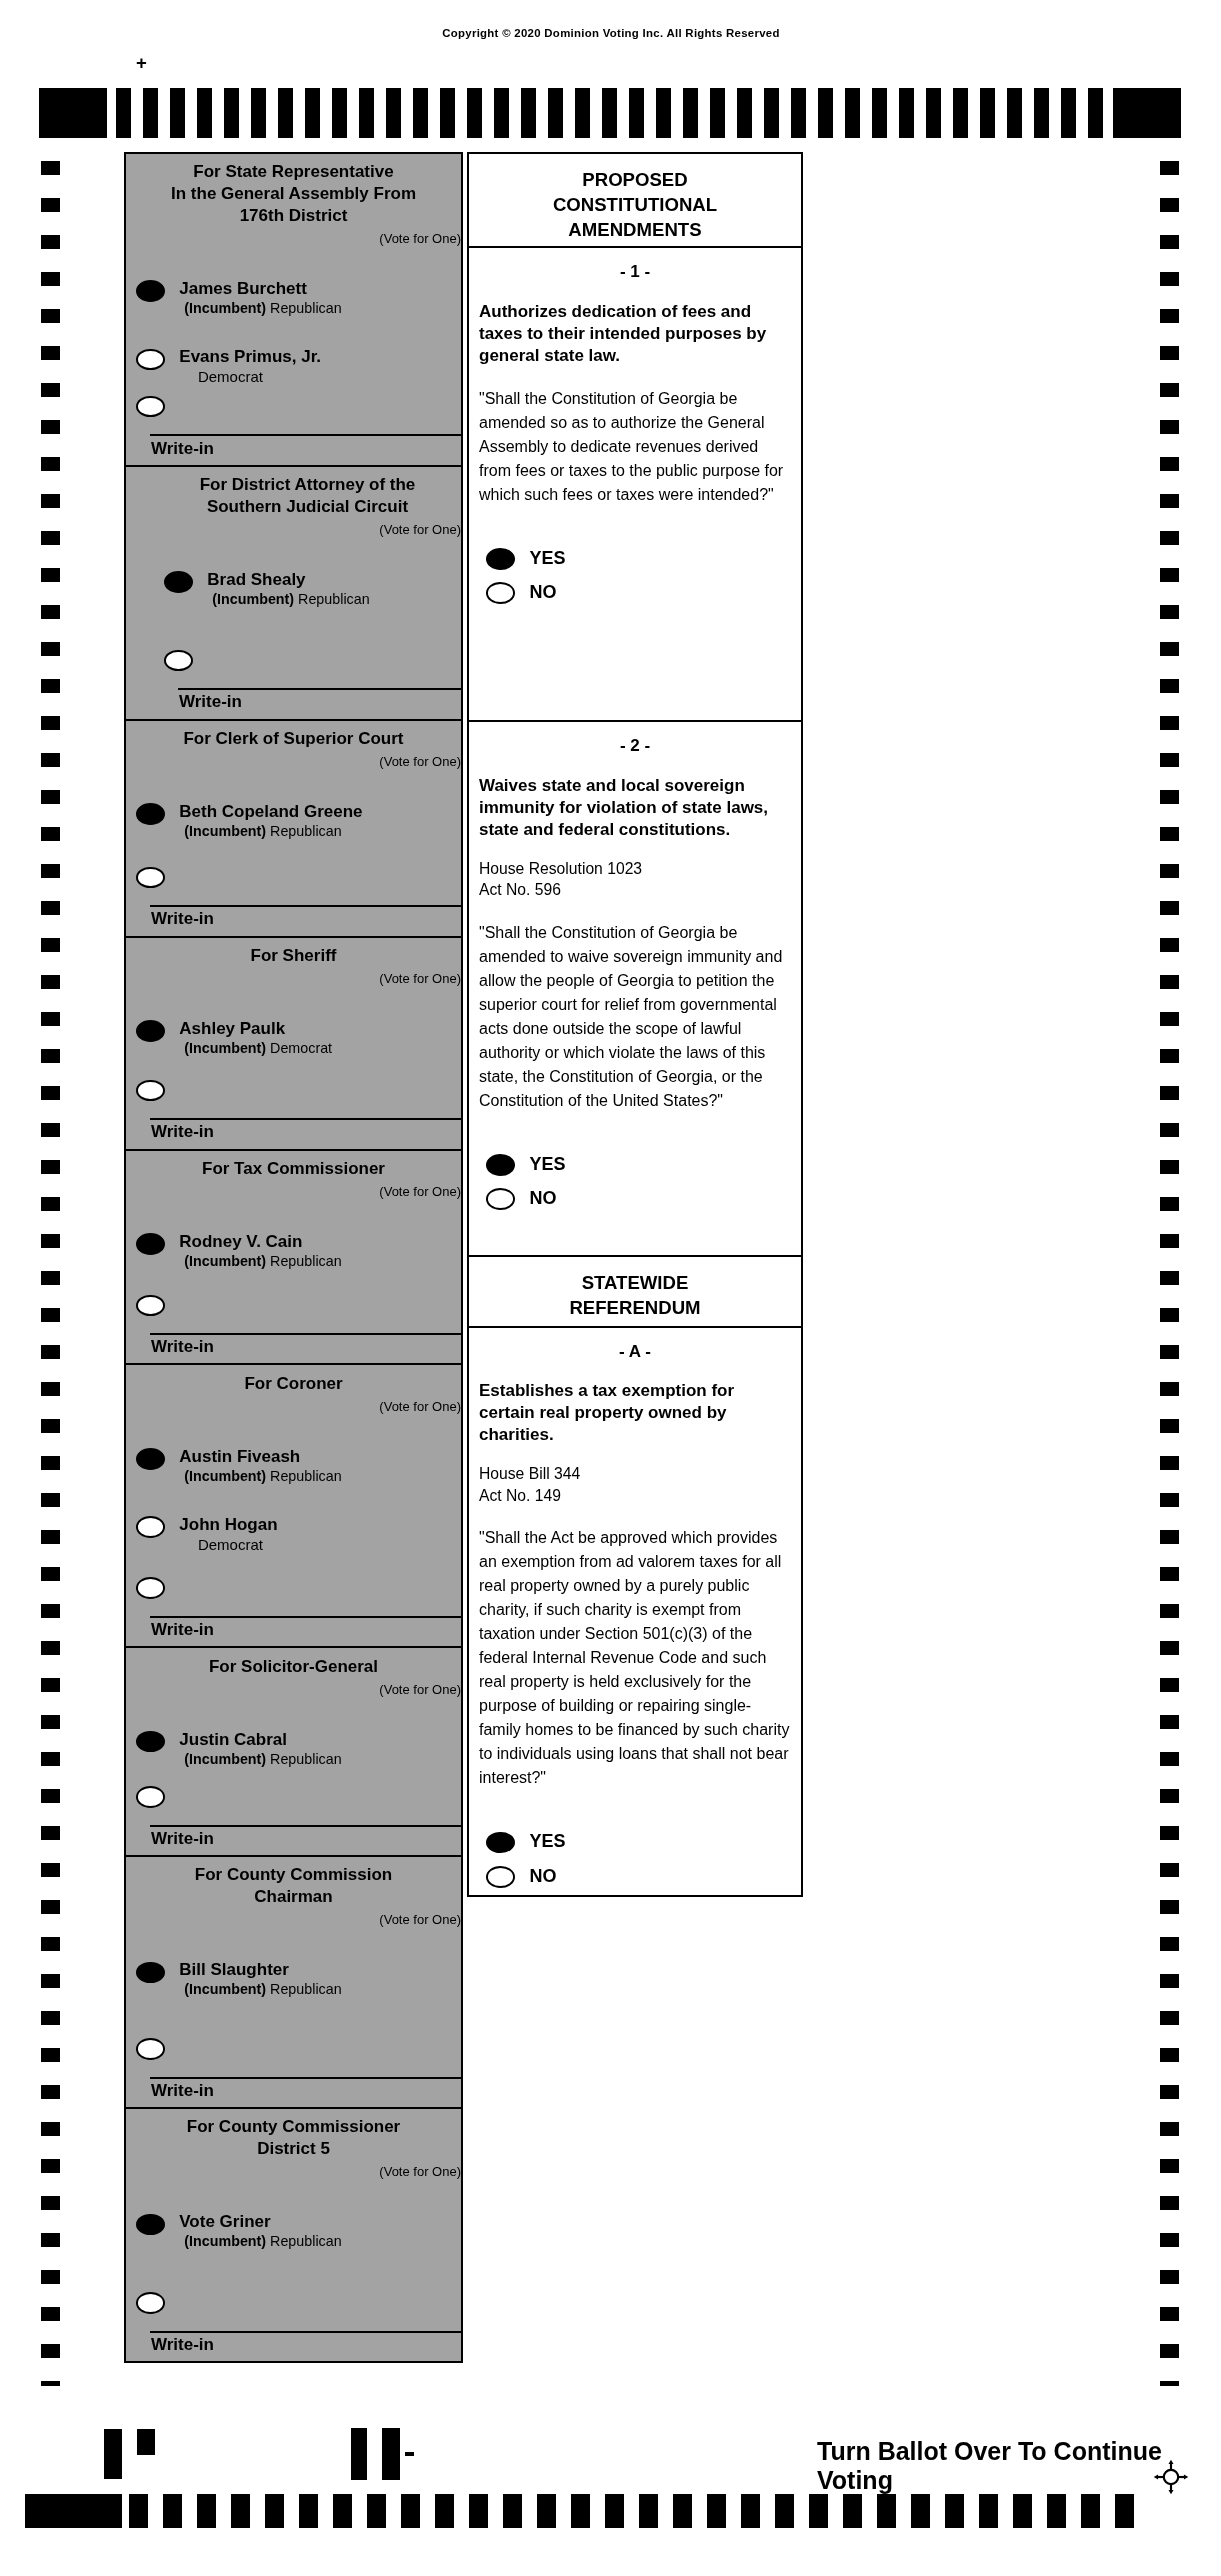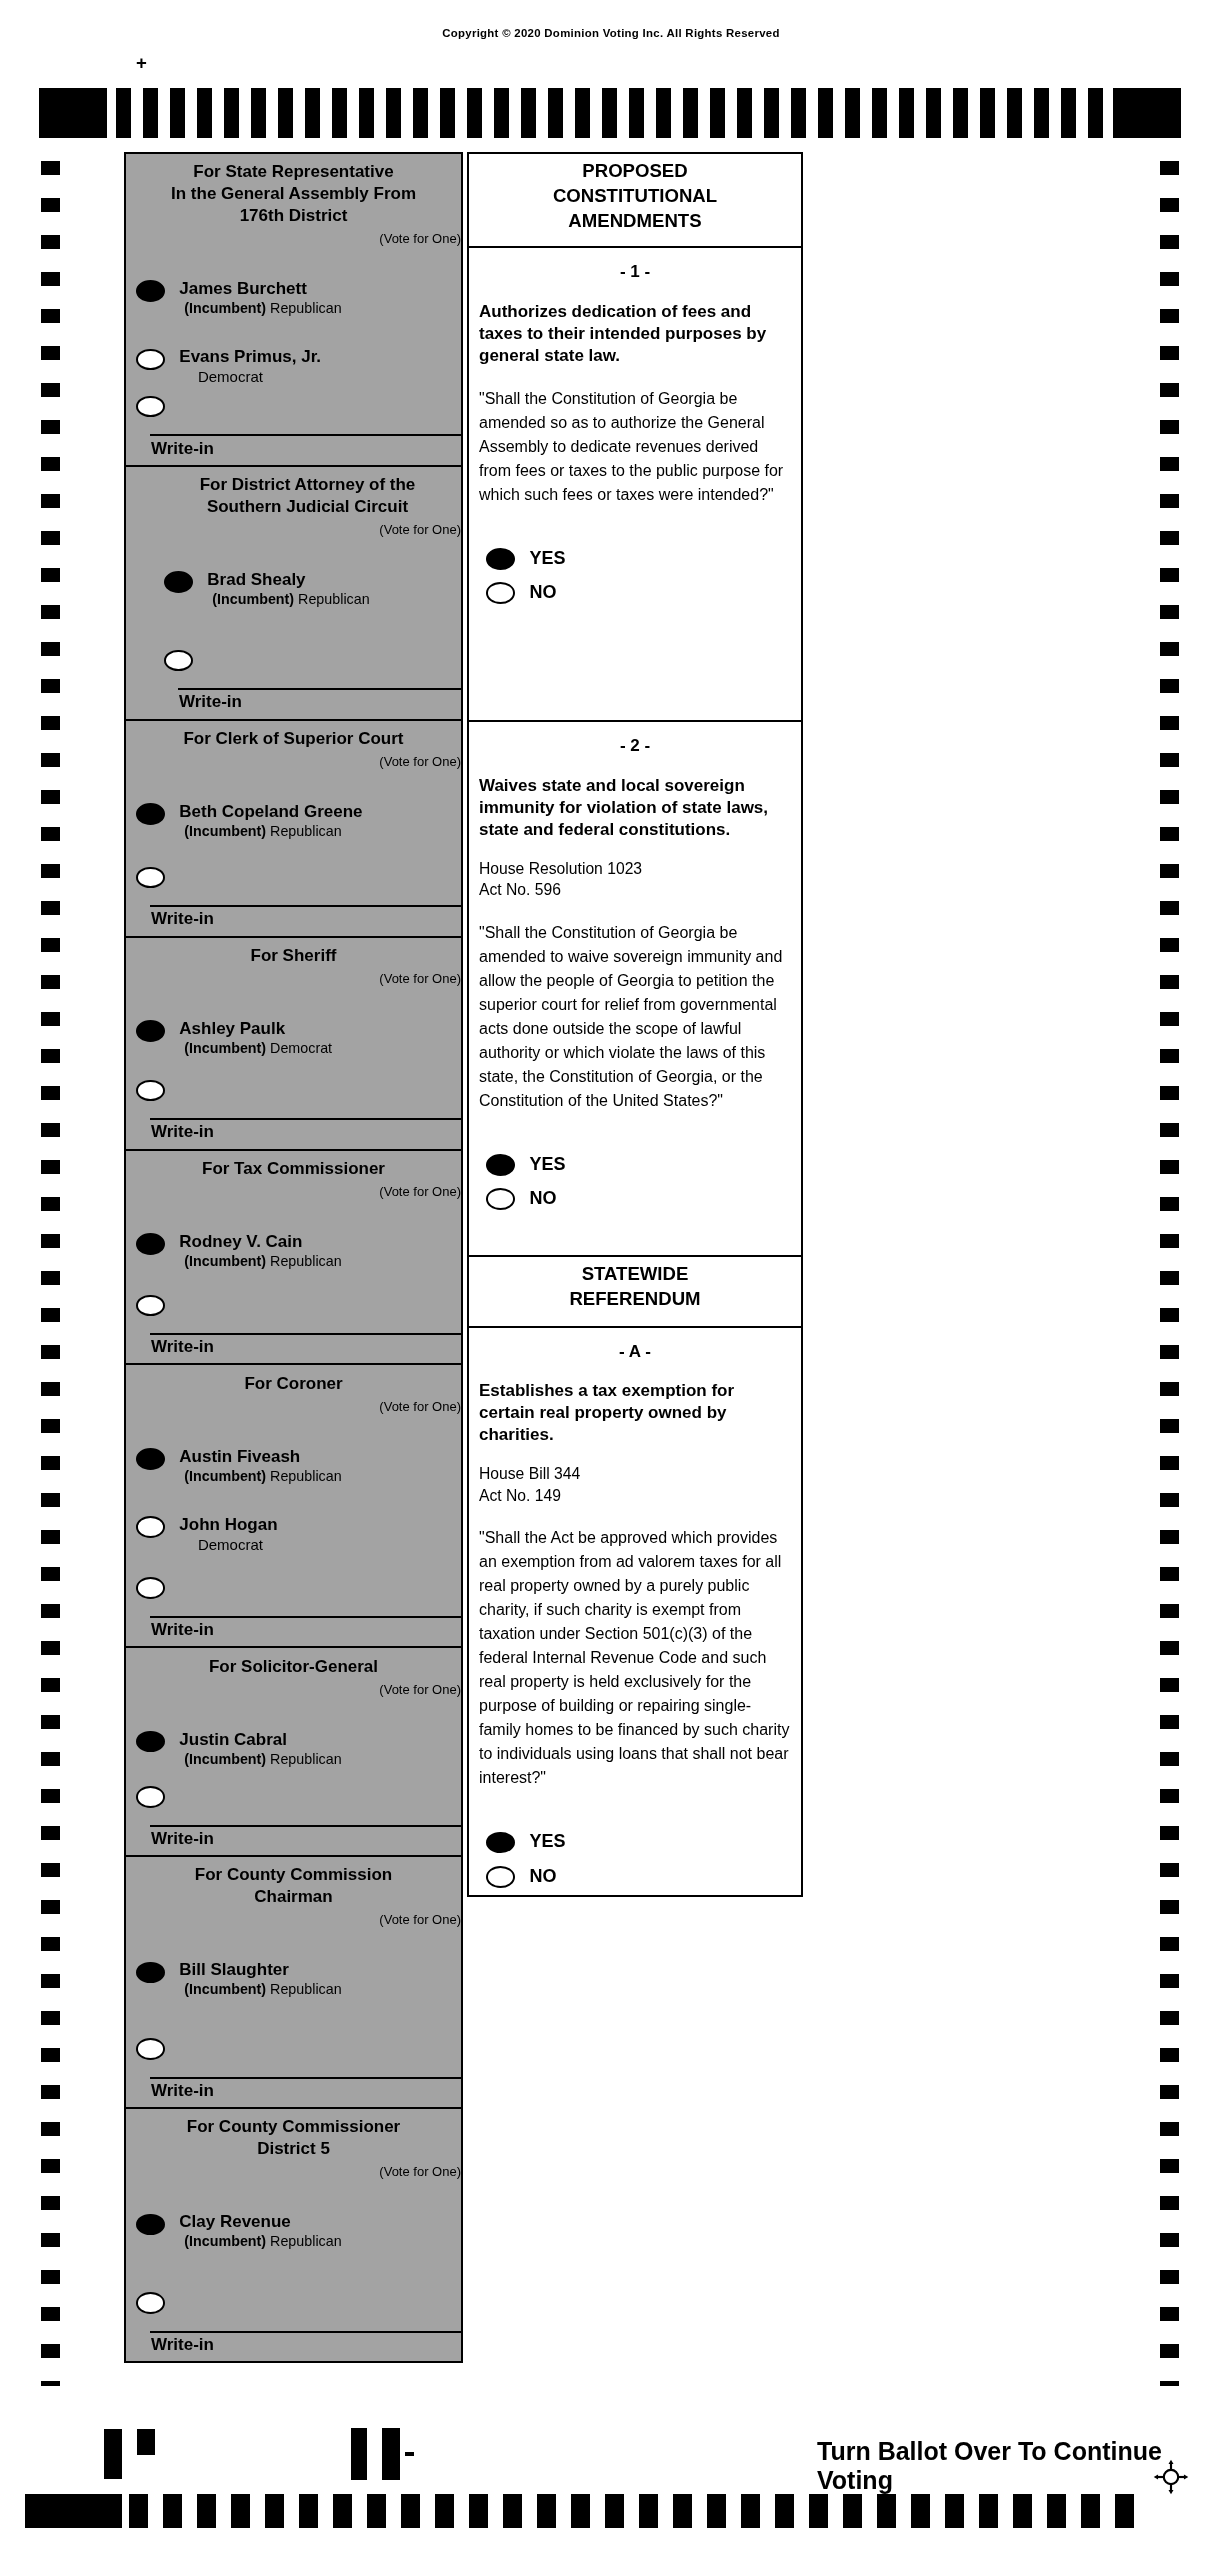--- a/index.html
+++ b/index.html
@@ -70,21 +70,21 @@
   
   .measures { position: absolute; left: 467px; top: 154px; width: 336px; }
   .msection { border: 2.1px solid #000; margin-top: -2.1px; padding: 0 10px;
     overflow: hidden; background:#fff; }
   .msection:nth-child(1) { height: 96px; }
   .msection:nth-child(2) { height: 476px; }
   .msection:nth-child(3) { height: 537px; }
   .msection:nth-child(4) { height: 73px; }
   .msection:nth-child(5) { height: 571px; }
   .mheader { text-align: center; font-weight: bold; font-size: 18.6px; line-height: 25px;
-    padding-top: 4px; white-space: pre-line; }
+    padding-top: 13px; white-space: pre-line; }
   .mnumber { text-align: center; font-weight: bold; font-size: 17px; margin-top: 14.3px; }
   .msummary { font-weight: bold; font-size: 17px; line-height: 22px; margin-top: 18.6px; }
   .mrefs { font-size: 15.7px; line-height: 21.5px; margin-top: 17px; white-space: pre-line; }
   .mquestion { font-size: 16px; line-height: 24px; margin-top: 20px; }
   .mopts { margin-top: 40px; }
   .mopt { display: flex; align-items: center; margin: 0 0 0 7.2px; }
   .mopt + .mopt { margin-top: 11.4px; }
   .mopt-label { font-weight: bold; font-size: 18px; margin-left: 14.3px; }
 </style>
 </head>
@@ -315,21 +315,21 @@
   </section>
 
   <section class="race">
     <div class="race-title">For County Commissioner
 District 5</div>
     <div class="race-inst">(Vote for One)</div>
     <div class="cands">
   <div class="cand">
     <div class="bubble filled"></div>
     <div class="cand-text">
-      <div class="cand-name">Clay Revenue</div>
+      <div class="cand-name">Vote Griner</div>
       <div class="cand-sub">
         <span class="inc">(Incumbent)</span>
         <span class="party">Republican</span>
       </div>
     </div>
   </div>
 </div>
     <div class="writein">
       <div class="bubble wbubble"></div>
       <div class="wline">

